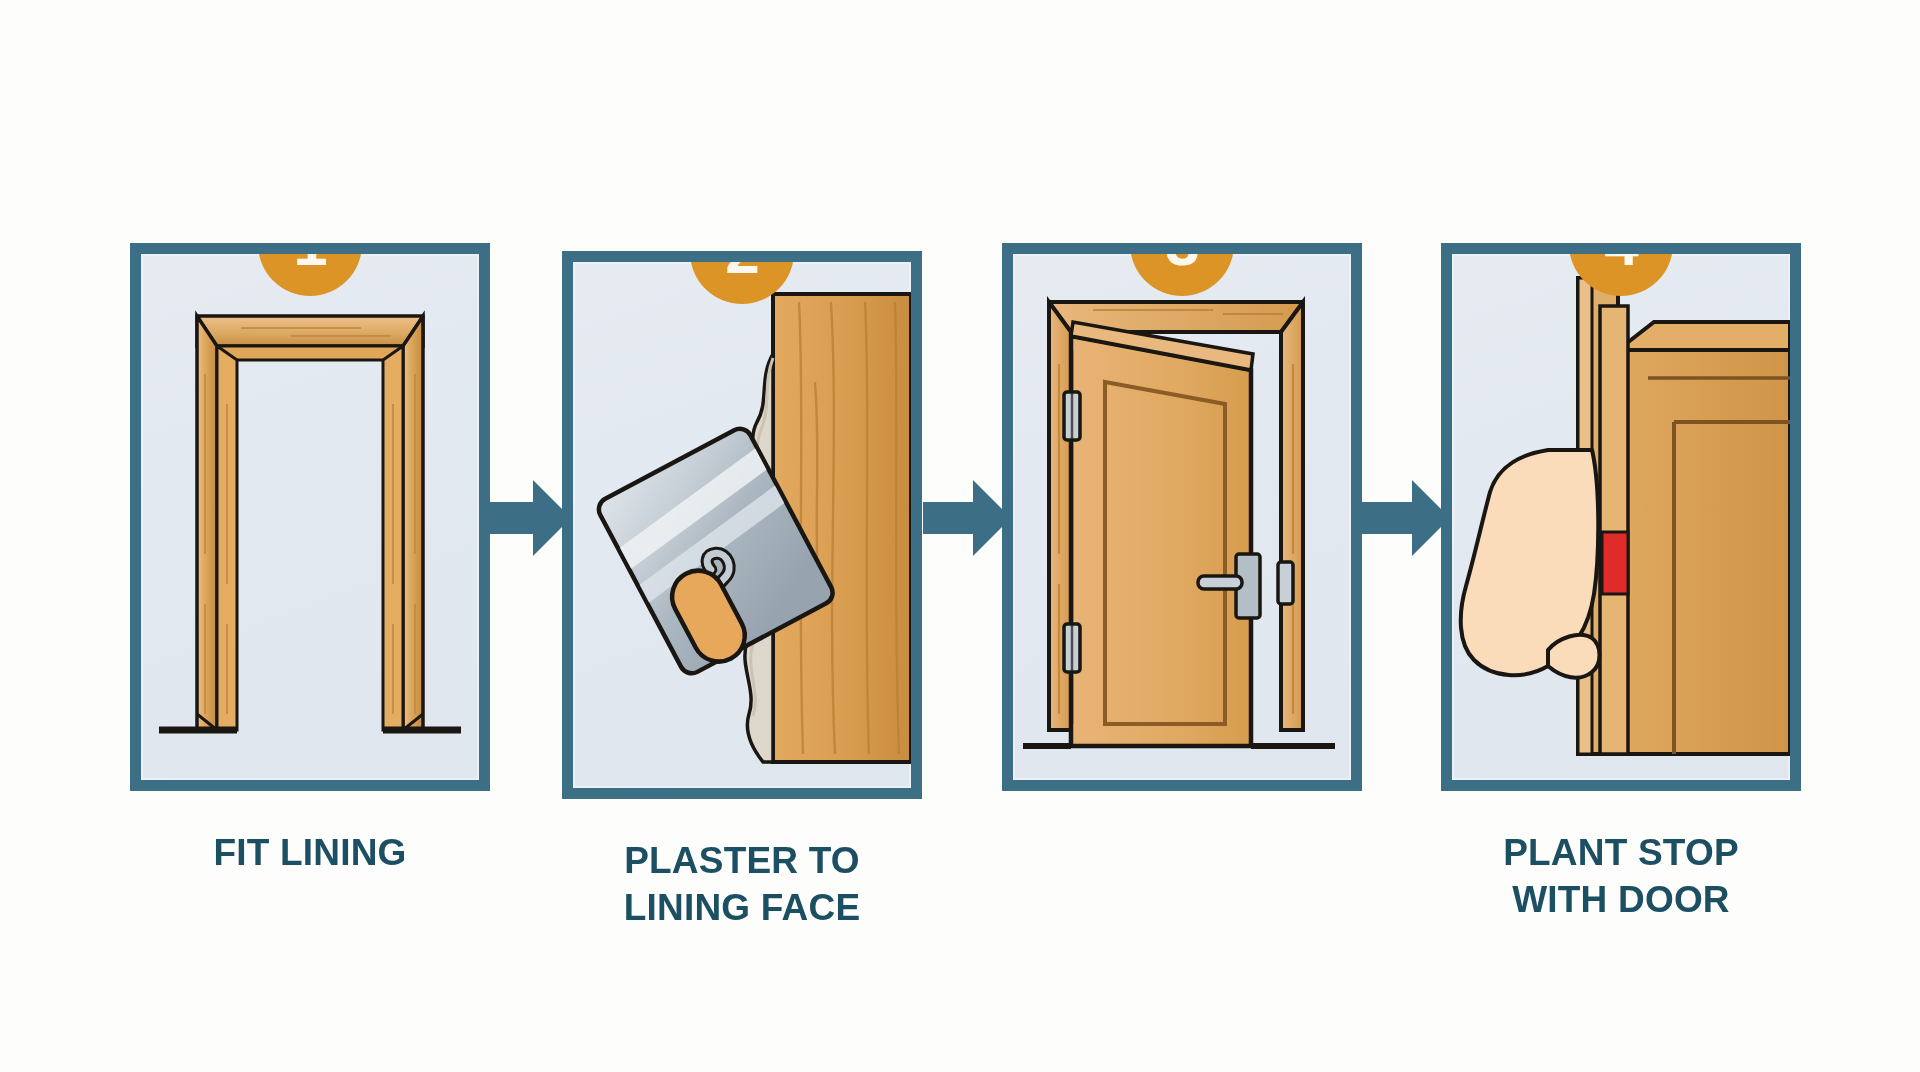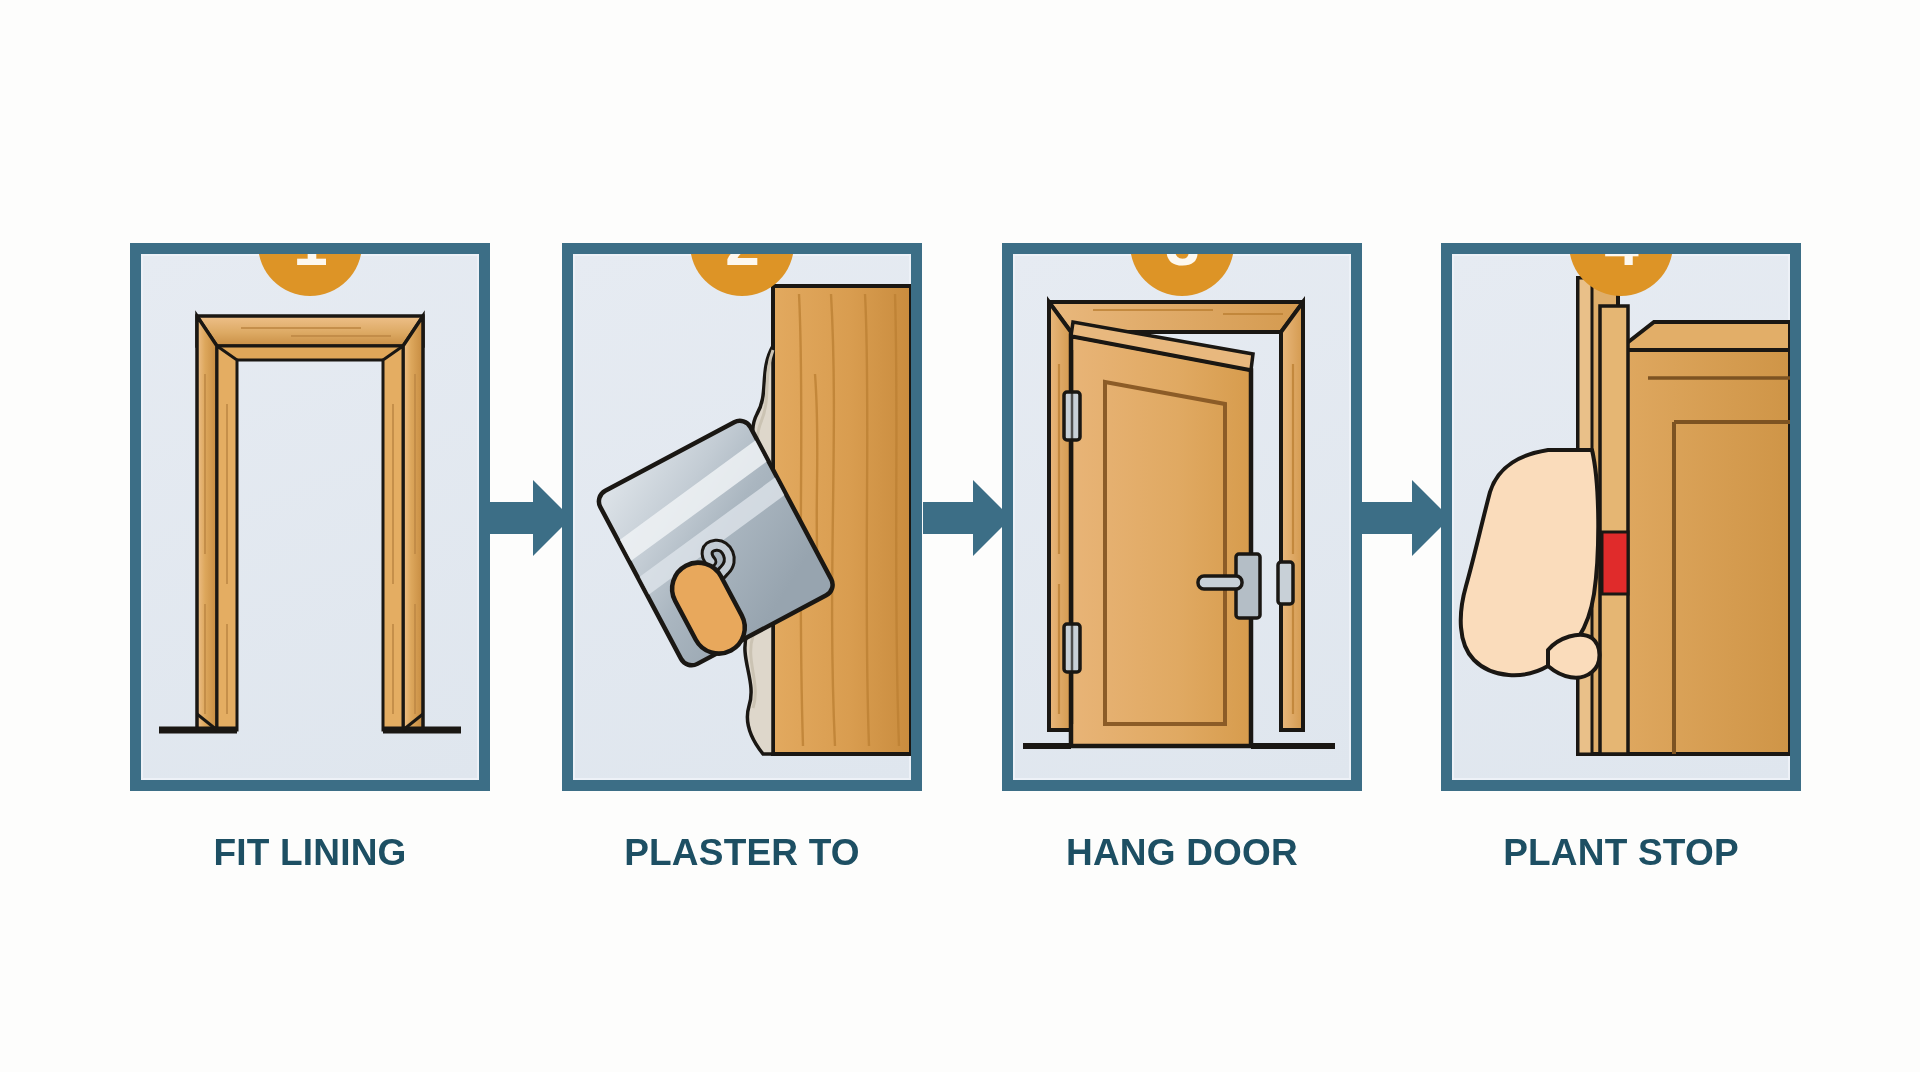--- a/index.html
+++ b/index.html
@@ -29,21 +29,21 @@
     height: 1072px;
   }
 
   
   .step {
     position: absolute;
     top: 243px;
     width: 360px;
   }
   .step-1 { left: 122px; padding-left: 8px; }
-  .step-2 { left: 562px; }
+  .step-2 { left: 562px; margin-top: 8px; }
   .step-3 { left: 1002px; }
   .step-4 { left: 1441px; }
 
   .panel {
     position: relative;
     width: 360px;
     height: 548px;
     box-sizing: border-box;
     border: 11px solid #3c6e86;
     background: #e3e9f1;
@@ -221,20 +221,21 @@
               <rect x="74" y="300" width="52" height="96" rx="26" ry="26" fill="#e8a85c" stroke="#1a1713" stroke-width="4.5"></rect>
             </g>
           </svg>
         </div>
         <div class="badge">
           <span>2</span>
         </div>
       </div>
       <div class="caption">
         <span class="line">PLASTER TO</span>
+        <span class="line">LINING FACE</span>
       </div>
     </div>
 
     <div class="step step-3">
       <div class="panel">
         <div class="panel-inner">
           <svg width="338" height="526" viewBox="0 0 338 526">
             <defs>
               <linearGradient id="g3door" x1="0" y1="0" x2="1" y2="0">
                 <stop offset="0%" stop-color="#e8b477"></stop>
@@ -280,21 +281,20 @@
 
             <path d="M10 492 L58 492" stroke="#1a1713" stroke-width="6" fill="none"></path>
             <path d="M238 492 L322 492" stroke="#1a1713" stroke-width="6" fill="none"></path>
           </svg>
         </div>
         <div class="badge">
           <span>3</span>
         </div>
       </div>
       <div class="caption">
-        <span class="line">HANG DOOR</span>
       </div>
     </div>
 
     <div class="step step-4">
       <div class="panel">
         <div class="panel-inner">
           <svg width="338" height="526" viewBox="0 0 338 526">
             <defs>
               <linearGradient id="g4door" x1="0" y1="0" x2="1" y2="0">
                 <stop offset="0%" stop-color="#dfa860"></stop>
@@ -331,20 +331,21 @@
                        C128 376 106 384 96 396 Z"></path>
             </g>
           </svg>
         </div>
         <div class="badge">
           <span>4</span>
         </div>
       </div>
       <div class="caption">
         <span class="line">PLANT STOP</span>
+        <span class="line">WITH DOOR</span>
       </div>
     </div>
 
     <div class="arrow arrow-1">
       <svg width="88" height="84" viewBox="0 0 88 84">
         <path d="M0 26 L50 26 L50 4 L88 42 L50 80 L50 58 L0 58 Z" fill="#3c6e86"></path>
       </svg>
     </div>
     <div class="arrow arrow-2">
       <svg width="88" height="84" viewBox="0 0 88 84">

